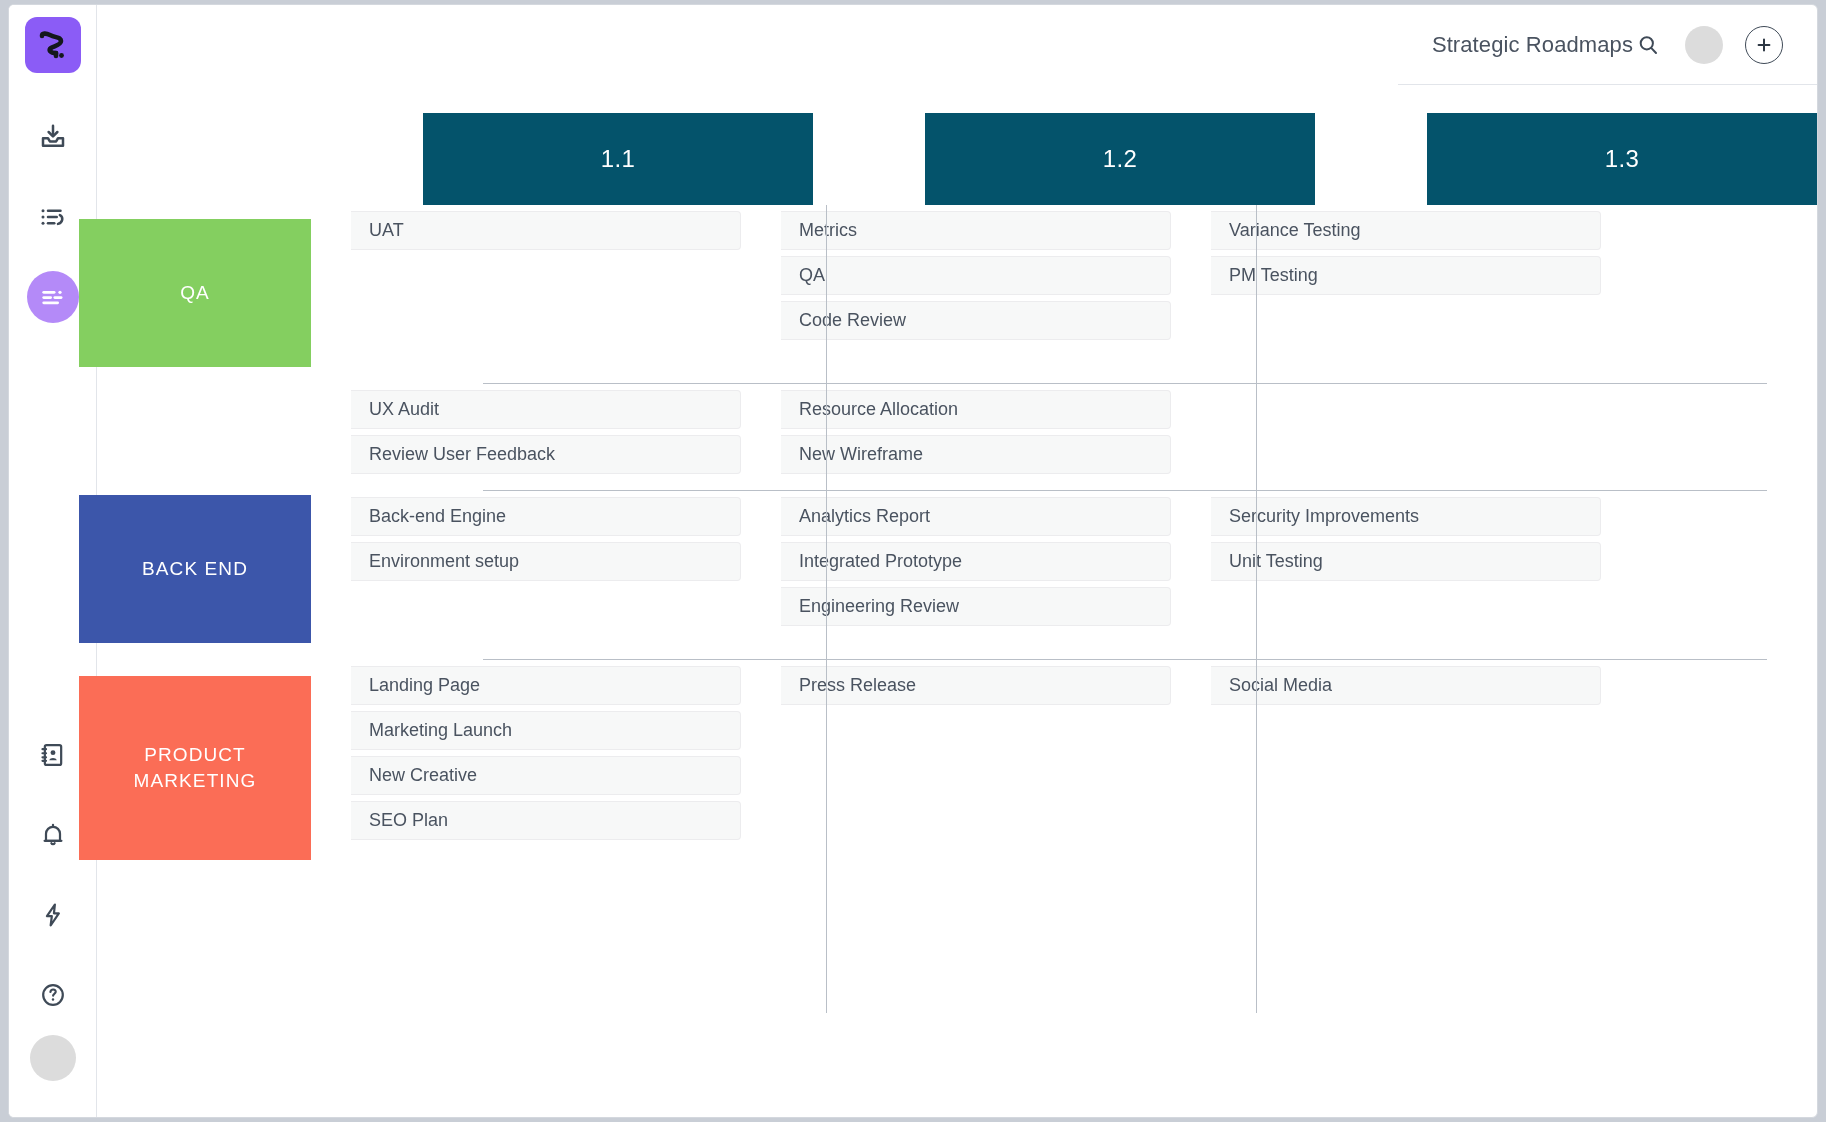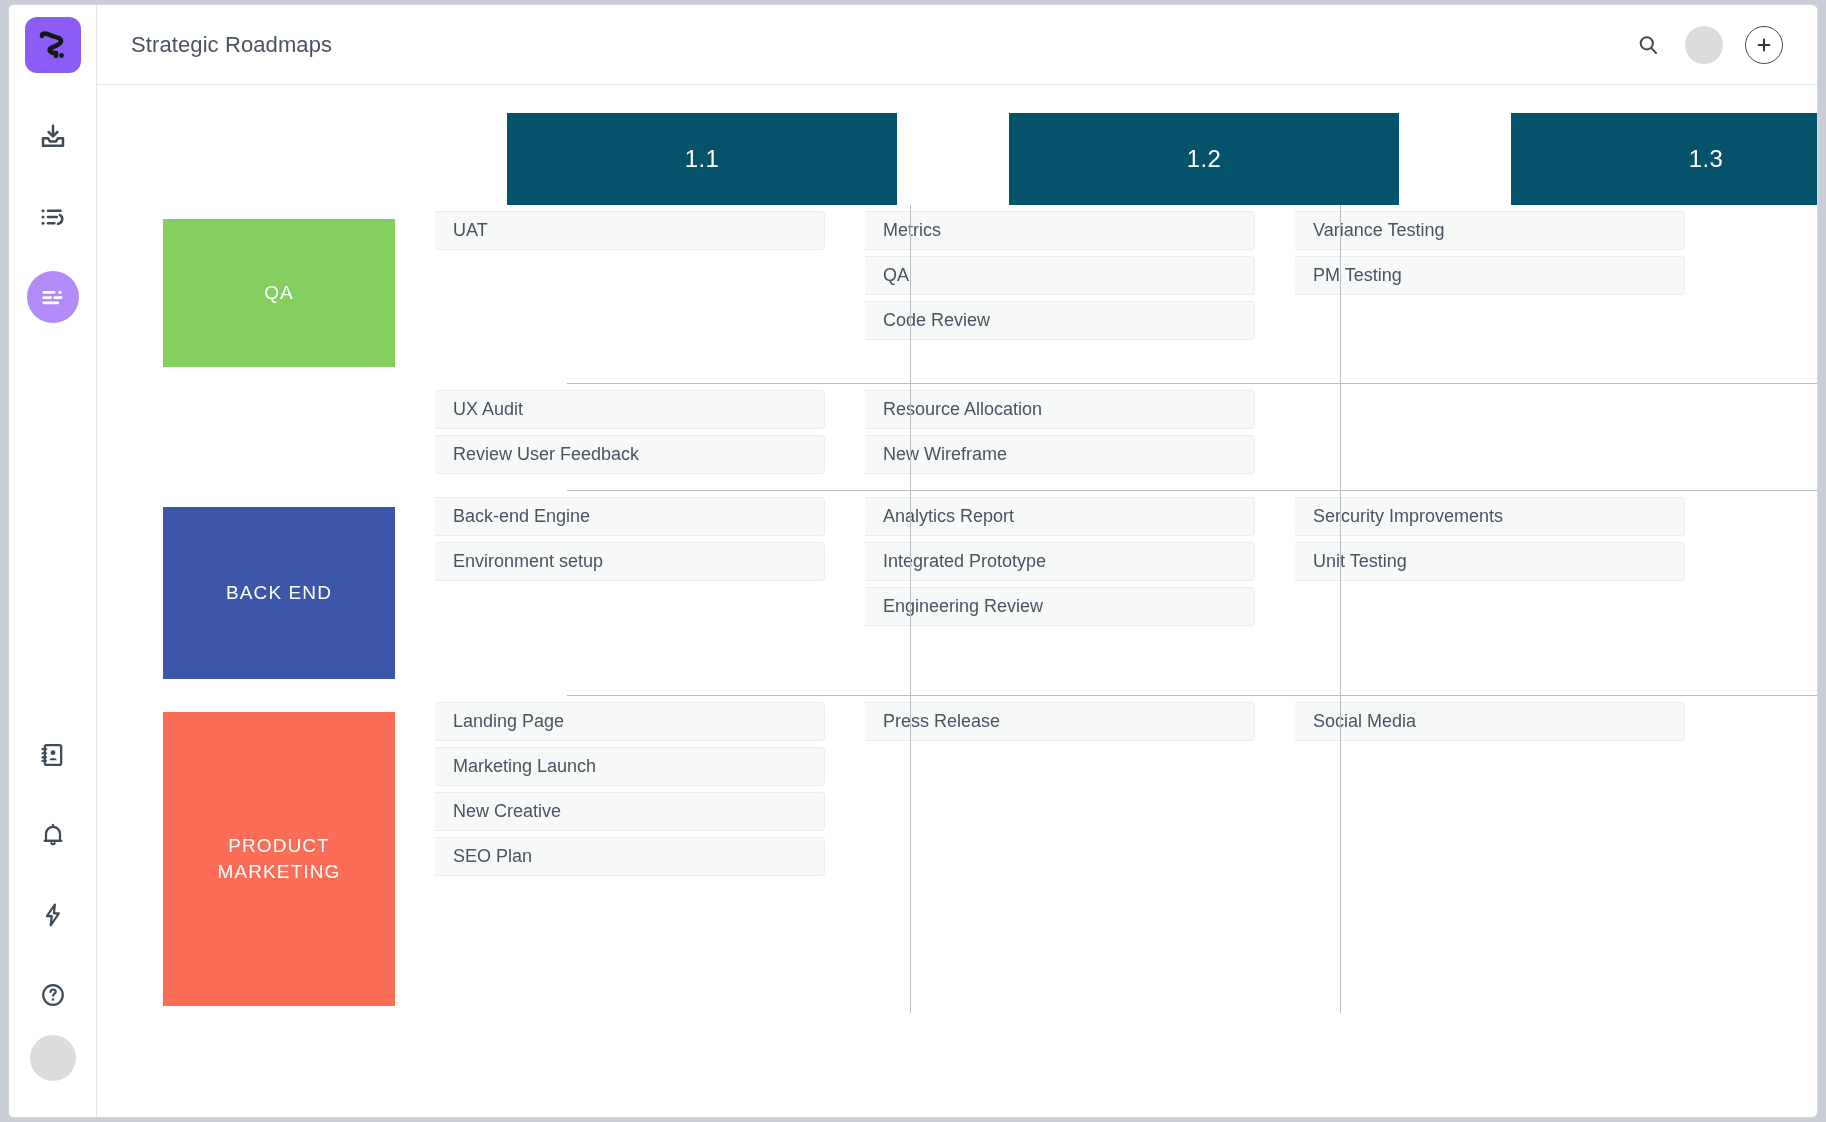--- a/index.html
+++ b/index.html
@@ -72,20 +72,21 @@
     cursor: pointer;
   }
   .rail-icon.help { margin-bottom: 14px; }
 
   
   .main {
     flex: 1 1 auto;
     display: flex;
     flex-direction: column;
     min-width: 0;
+    align-items: flex-end;
   }
 
   .topbar {
     height: 80px;
     min-height: 80px;
     border-bottom: 1px solid #e2e5ea;
     display: flex;
     align-items: center;
     padding: 0 34px 0 34px;
   }
@@ -395,21 +396,21 @@
                 <div class="card">
                   <div class="card-accent" style="background: rgb(77, 181, 242);"></div>
                   <div class="card-body">New Wireframe</div>
                 </div>
               </div>
             </div>
             <div class="hdiv" style="position: relative; left: 404px; right: 0px; width: 1284px; margin-top: 16px;"></div>
           </div>
           <div class="section">
             <div class="sec-grid">
-              <div class="lane-label" style="background: rgb(60, 86, 170); height: 172px; margin-top: 16px; white-space: pre-line;">BACK END</div>
+              <div class="lane-label" style="background: rgb(60, 86, 170); height: 148px; margin-top: 4px; white-space: pre-line;">BACK END</div>
               <div></div>
               <div class="cards-col">
                 <div class="card">
                   <div class="card-accent" style="background: rgb(60, 86, 170);"></div>
                   <div class="card-body">Back-end Engine</div>
                 </div>
                 <div class="card">
                   <div class="card-accent" style="background: rgb(60, 86, 170);"></div>
                   <div class="card-body">Environment setup</div>
                 </div>
@@ -438,21 +439,21 @@
                 <div class="card">
                   <div class="card-accent" style="background: rgb(60, 86, 170);"></div>
                   <div class="card-body">Unit Testing</div>
                 </div>
               </div>
             </div>
             <div class="hdiv" style="position: relative; left: 404px; right: 0px; width: 1284px; margin-top: 16px;"></div>
           </div>
           <div class="section">
             <div class="sec-grid">
-              <div class="lane-label" style="background: rgb(251, 109, 86); height: 294px; margin-top: 16px; white-space: pre-line;">PRODUCT
+              <div class="lane-label" style="background: rgb(251, 109, 86); height: 184px; margin-top: 16px; white-space: pre-line;">PRODUCT
 MARKETING</div>
               <div></div>
               <div class="cards-col">
                 <div class="card">
                   <div class="card-accent" style="background: rgb(251, 109, 86);"></div>
                   <div class="card-body">Landing Page</div>
                 </div>
                 <div class="card">
                   <div class="card-accent" style="background: rgb(251, 109, 86);"></div>
                   <div class="card-body">Marketing Launch</div>

